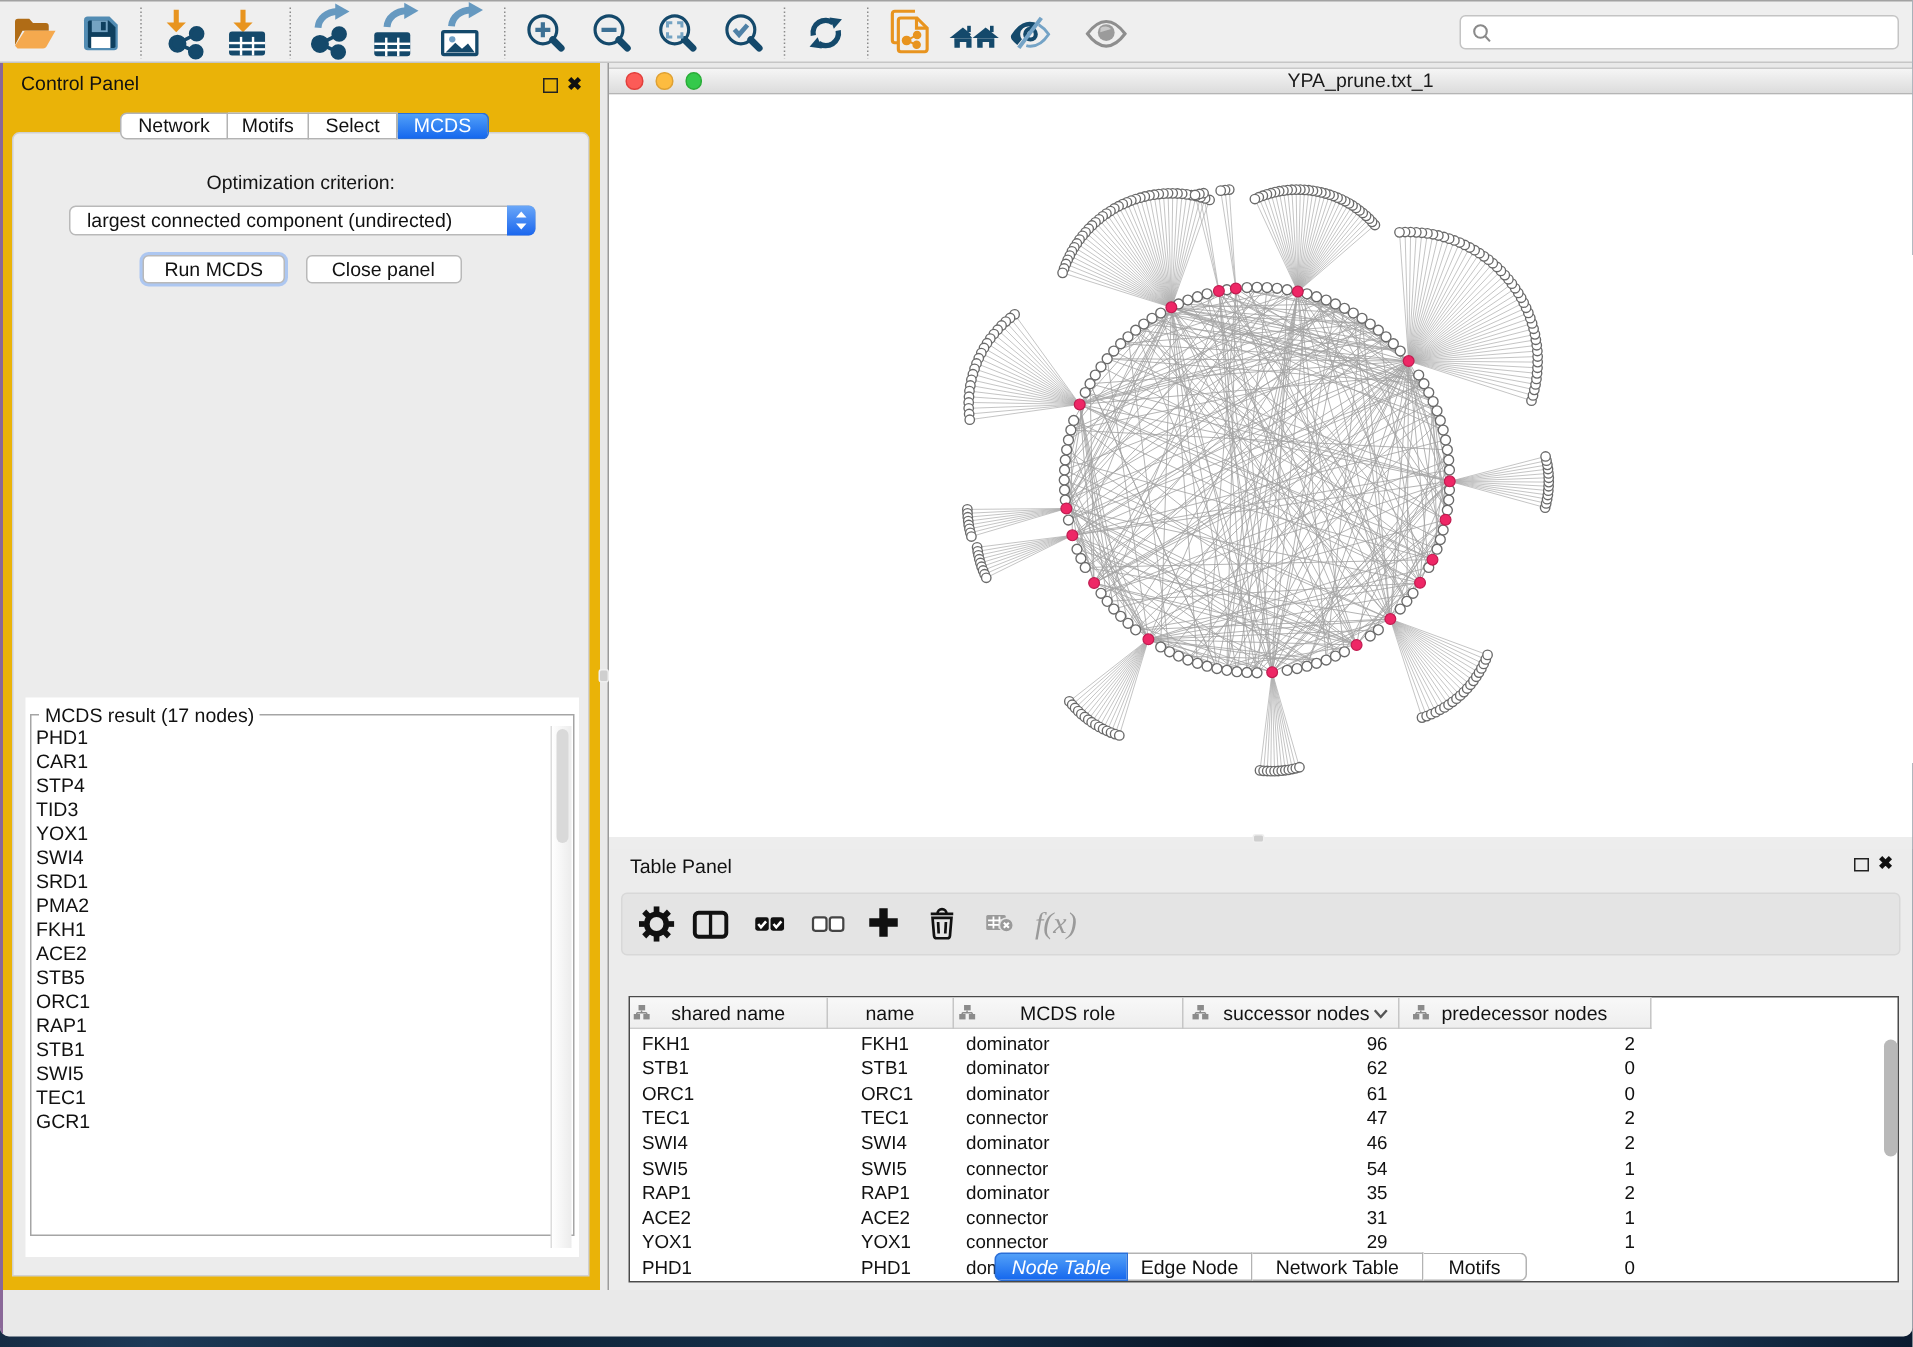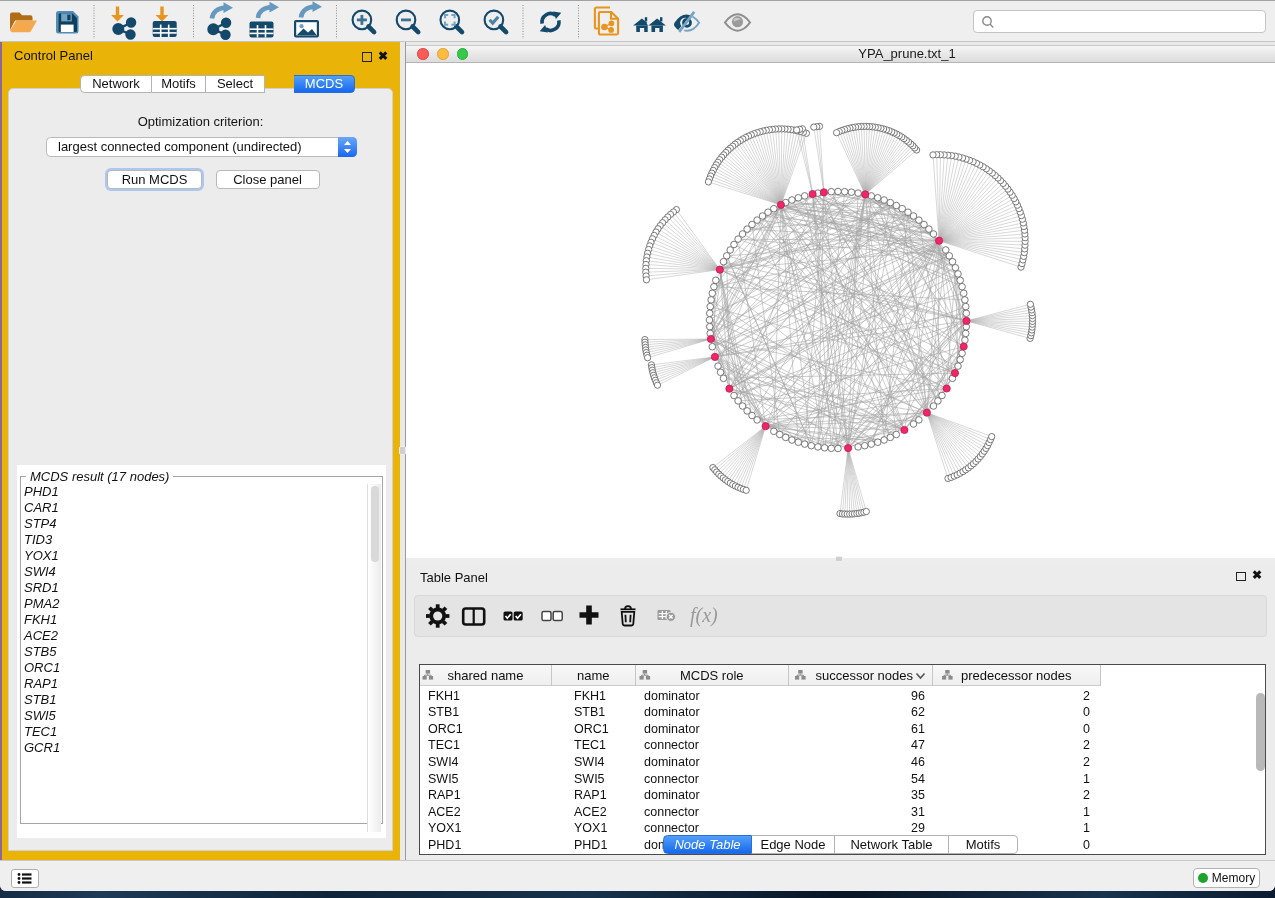--- a/index.html
+++ b/index.html
@@ -10,30 +10,30 @@
 #search { left:973px; top:9px; width:293px; height:23px; background:#fff; border:1px solid #c4c4c4; border-radius:4px; }
 #search svg { position:absolute; left:7px; top:4px; }
 
 #lp { left:0; top:42px; width:400px; height:818px; background:#eab308; }
 #lp-title { left:14px; top:48px; font-size:13px; color:#111; }
 .wicon { border:1.5px solid #222; width:9.5px; height:9.5px; }
 .xicon { font-size:12px; font-weight:bold; color:#111; }
 #tabs { left:80px; top:75px; height:17.5px; display:flex; }
 .tab { font-size:13px; color:#111; background:#fff; border:1px solid #b3b3b3; border-left:none; display:flex; align-items:center; justify-content:center; }
 .tab.first { border-left:1px solid #b3b3b3; border-radius:4.5px 0 0 4.5px; }
-.tab.sel { background:linear-gradient(#52a0f8,#1668ee); color:#fff; border-color:#2a6fd8; border-radius:0 4.5px 4.5px 0;margin-left:29px; }
+.tab.sel { background:linear-gradient(#52a0f8,#1668ee); color:#fff; border-color:#2a6fd8; border-radius:0 4.5px 4.5px 0; }
 .tab.selb { background:linear-gradient(#52a0f8,#1668ee); color:#fff; border-color:#2a6fd8; border-radius:4.5px 0 0 4.5px; }
 #pane { left:8px; top:45.5px; width:385px; height:763px; background:#ececec; border:1px solid #d0d0d0; border-radius:5px 5px 0 0; }
 #optlbl { left:0; top:114px; width:401px; text-align:center; font-size:13px; color:#151515; }
 #select { left:46px; top:136.5px; width:311px; height:20px; background:#fff; border:1px solid #b9b9b9; border-radius:4.5px; font-size:13px; color:#111; line-height:18px; padding-left:11px; }
 #stepper { left:337.5px; top:136.5px; width:19.5px; height:20px; background:linear-gradient(#6aa7f8,#1a66ee); border-radius:0 4.5px 4.5px 0; }
-.btn { background:#fff; border:1px solid #b9b9b9; border-radius:4px; font-size:13px; color:#111; display:flex; align-items:center; justify-content:center;margin-left:12px; }
+.btn { background:#fff; border:1px solid #b9b9b9; border-radius:4px; font-size:13px; color:#111; display:flex; align-items:center; justify-content:center; }
 #runbtn { left:95px; top:169.5px; width:95px; height:19.5px; box-shadow:0 0 0 2px rgba(140,180,245,.65); }
 #closebtn { left:203.5px; top:169.5px; width:104px; height:19.5px; }
-#whitepane { left:17px; top:465px; width:369px; height:373px; background:#fff;font-style:italic; }
+#whitepane { left:17px; top:465px; width:369px; height:373px; background:#fff; }
 #groupbox { left:3px; top:11px; width:363px; height:348px; border:1px solid #a5a5a5; }
 #grouplbl { left:9px; top:4px; background:#fff; padding:0 4px; font-size:13px; color:#111; }
 #mlist { left:7px; top:19px; font-size:13px; color:#111; }
 .li { height:16px; line-height:16px; }
 #mscroll { left:349.5px; top:19px; width:14.5px; height:348px; background:linear-gradient(to right,#ffffff,#ececec); border-left:1px solid #dcdcdc; }
 #mthumb { left:3px; top:2px; width:8px; height:76px; background:#d9d9d9; border-radius:4px; }
 
 #vdiv-line { left:405px; top:42px; width:1px; height:818px; background:#9b9b9b; }
 #vgrip { left:399px; top:446px; width:7px; height:9px; background:#cfcfcf; border:1px solid #efefef; border-radius:2px; }
 #purple { left:0; top:42px; width:1.5px; height:849px; background:#8a6898; }
@@ -1297,29 +1297,13 @@
         </div>
     </div>
     <div id="btabs" class="abs">
       <div class="tab first selb" style="width:89px;font-style:italic;">Node Table</div>
       <div class="tab" style="width:83px;">Edge Node</div>
       <div class="tab" style="width:114px;">Network Table</div>
       <div class="tab" style="width:69px; border-radius:0 4.5px 4.5px 0;">Motifs</div>
     </div>
   </div>
 
-  <div id="status" class="abs">
-    <div id="listbtn" class="abs"><svg width="26" height="17" viewBox="0 0 26 17">
-          <g fill="#111">
-            <circle cx="7" cy="4.5" r="1.4"></circle>
-            <circle cx="7" cy="8.5" r="1.4"></circle>
-            <circle cx="7" cy="12.5" r="1.4"></circle>
-            <rect x="10" y="3.4" width="9.5" height="2.2"></rect>
-            <rect x="10" y="7.4" width="9.5" height="2.2"></rect>
-            <rect x="10" y="11.4" width="9.5" height="2.2"></rect>
-          </g>
-        </svg></div>
-    <div id="membtn" class="abs">
-        <div id="memdot"></div>
-        <span>Memory</span>
-      </div>
-  </div>
 </div>
 
 </body></html>

